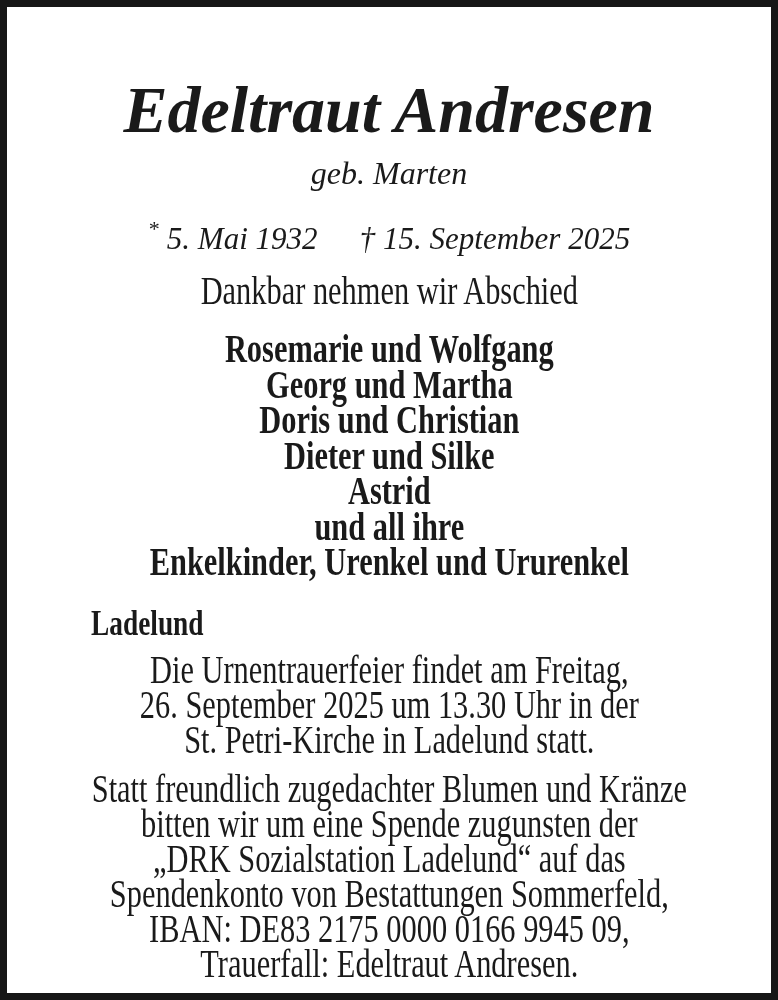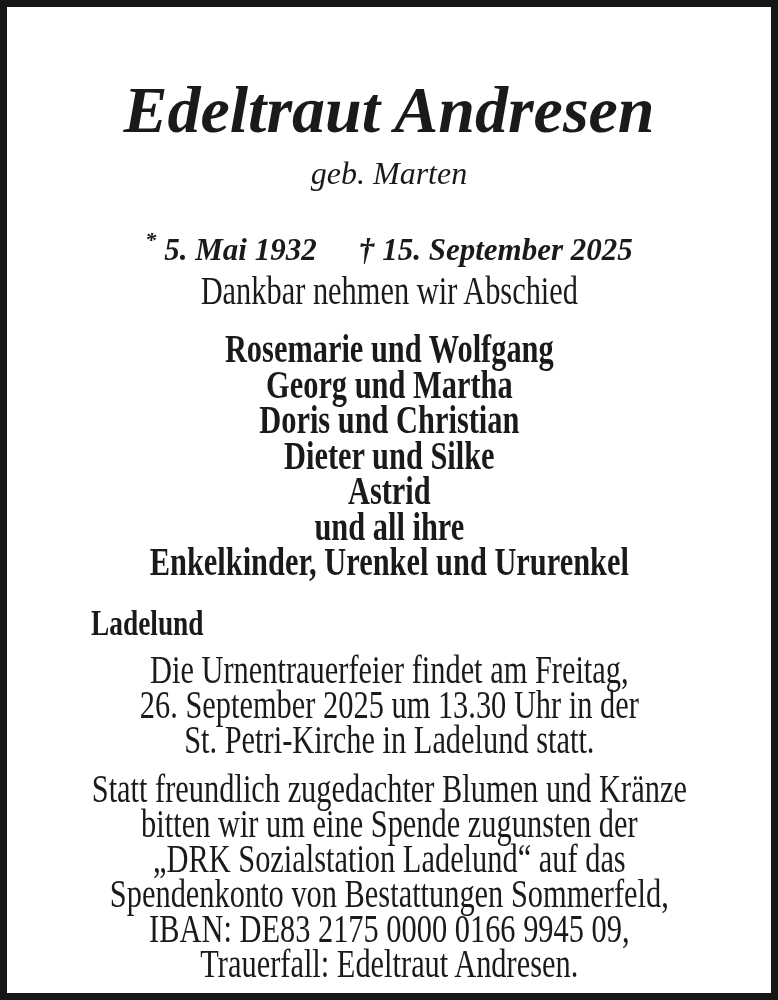--- a/index.html
+++ b/index.html
@@ -24,21 +24,21 @@
     top:14px;font-size:28px;line-height:34px;font-weight:bold;letter-spacing:.5px;
   }
   .deceased{
     top:62px;font-size:66px;line-height:82px;font-weight:bold;font-style:italic;
     white-space:nowrap;
   }
   .maiden{
     top:147px;font-size:32px;line-height:38px;font-style:italic;
   }
   .dates{
-    top:208px;font-size:31px;line-height:50px;font-style:italic;white-space:nowrap;font-weight:bold;
+    top:202px;font-size:31px;line-height:40px;font-style:italic;white-space:nowrap;
   }
   .dates .star{font-size:22px;vertical-align:13px;margin-right:8px;}
   .dates .gap{display:inline-block;width:42px;}
   .dates .dagger{margin-right:8px;}
   .intro{
     top:262px;font-size:40px;line-height:44px;white-space:nowrap;
   }
   .mourners{top:324px;font-weight:bold;}
   .mourners>div{font-size:40px;line-height:35.5px;white-space:nowrap;}
   .location{

